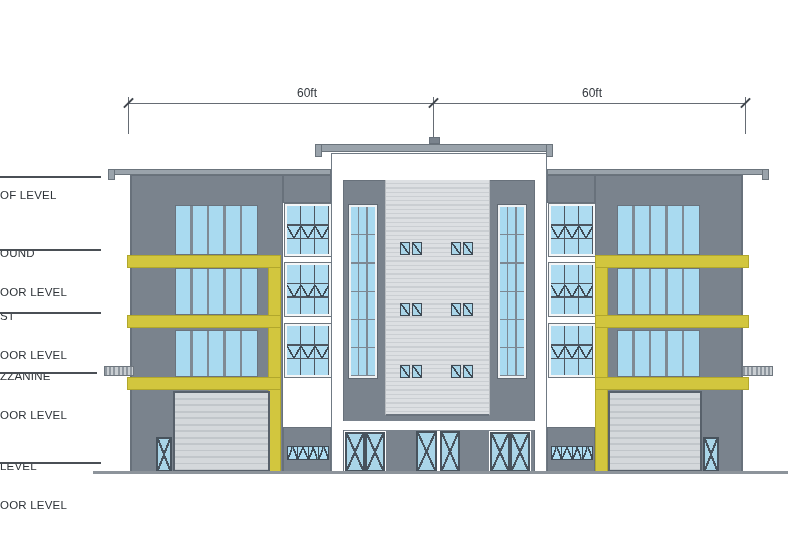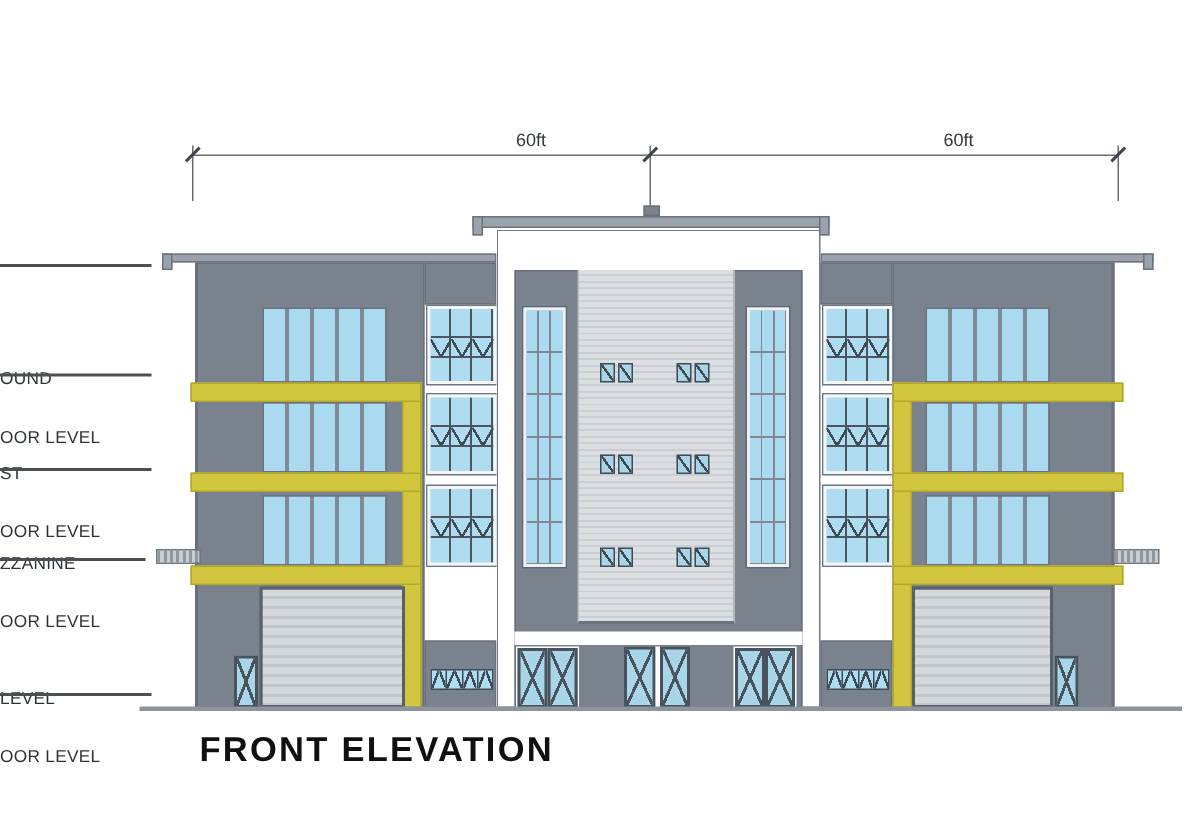--- a/index.html
+++ b/index.html
@@ -4,21 +4,21 @@
 <style>
   html,body{margin:0;padding:0;background:#ffffff;}
   .stage{position:relative;width:800px;height:552px;background:#fff;overflow:hidden;
          font-family:"Liberation Sans",sans-serif;}
   .abs{position:absolute;}
 
   
   .dimline{height:1px;background:#666c74;}
   .extline{width:1px;background:#666c74;}
   .tick{width:13px;height:2px;background:#40464d;transform:rotate(-45deg);}
-  .dimtext{font-size:12px;color:#33383e;white-space:nowrap;transform:translateX(-50%);margin-left:47px;}
+  .dimtext{font-size:12px;color:#33383e;white-space:nowrap;transform:translateX(-50%);}
 
   
   .flabel{left:0;font-size:11.5px;line-height:13px;color:#2e3338;letter-spacing:.2px;white-space:pre;}
   .funder{left:0;height:1.5px;background:#4a4f55;}
 
   
   .wall{background:#7a838d;border:1px solid #68717b;box-sizing:border-box;}
   .slab{background:#9aa3ab;border:1px solid #6b747c;box-sizing:border-box;}
   .yellow{background:#d2c63e;border:1px solid #b1a72c;box-sizing:border-box;}
   .whitebox{background:#ffffff;}
@@ -80,20 +80,23 @@
   <div class="abs dimline" style="left:128px;top:103px;width:617px;"></div>
   <div class="abs extline" style="left:128px;top:97px;height:37px;"></div>
   <div class="abs extline" style="left:433px;top:97px;height:42px;"></div>
   <div class="abs extline" style="left:745px;top:97px;height:37px;"></div>
   <div class="abs tick" style="left:122px;top:102px;"></div>
   <div class="abs tick" style="left:427px;top:102px;"></div>
   <div class="abs tick" style="left:739px;top:102px;"></div>
   <div class="abs dimtext" style="left:307px;top:86px;">60ft</div>
   <div class="abs dimtext" style="left:592px;top:86px;">60ft</div>
 
+  <div class="abs flabel" style="top:163px;">
+    <div>OF LEVEL</div>
+  </div>
   <div class="abs funder" style="top:176px;width:101px;"></div>
 
   <div class="abs flabel" style="top:221px;">
     <div>OUND</div>
     <div>OOR LEVEL</div>
   </div>
   <div class="abs funder" style="top:249px;width:101px;"></div>
 
   <div class="abs flabel" style="top:284px;">
     <div>ST</div>
@@ -252,15 +255,14 @@
   <div class="abs yellow" style="left:595px;top:255px;width:13px;height:217px;"></div>
   <div class="abs yellow" style="left:595px;top:255px;width:154px;height:13px;"></div>
   <div class="abs yellow" style="left:595px;top:315px;width:154px;height:13px;"></div>
   <div class="abs yellow" style="left:595px;top:377px;width:154px;height:13px;"></div>
 
   <div class="abs roller" style="left:608px;top:391px;width:94px;height:81px;"></div>
   <div class="abs leaf xmark" style="left:703px;top:437px;width:16px;height:35px;"></div>
   <div class="abs louver" style="left:742px;top:366px;width:31px;height:10px;"></div>
 
   <div class="abs gline" style="left:93px;top:471px;width:695px;height:3px;"></div>
-  <div class="abs title" style="left:133px;top:486px;">FRONT ELEVATION</div>
 
 </div>
 
 </body></html>

